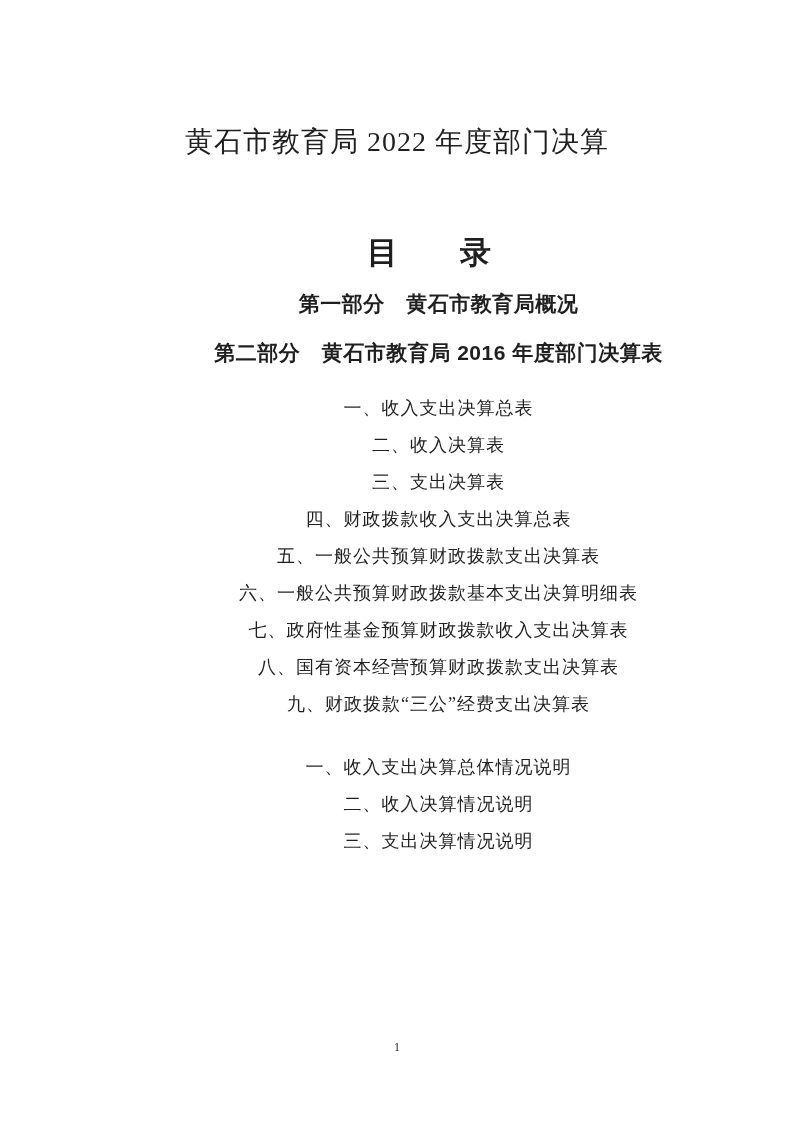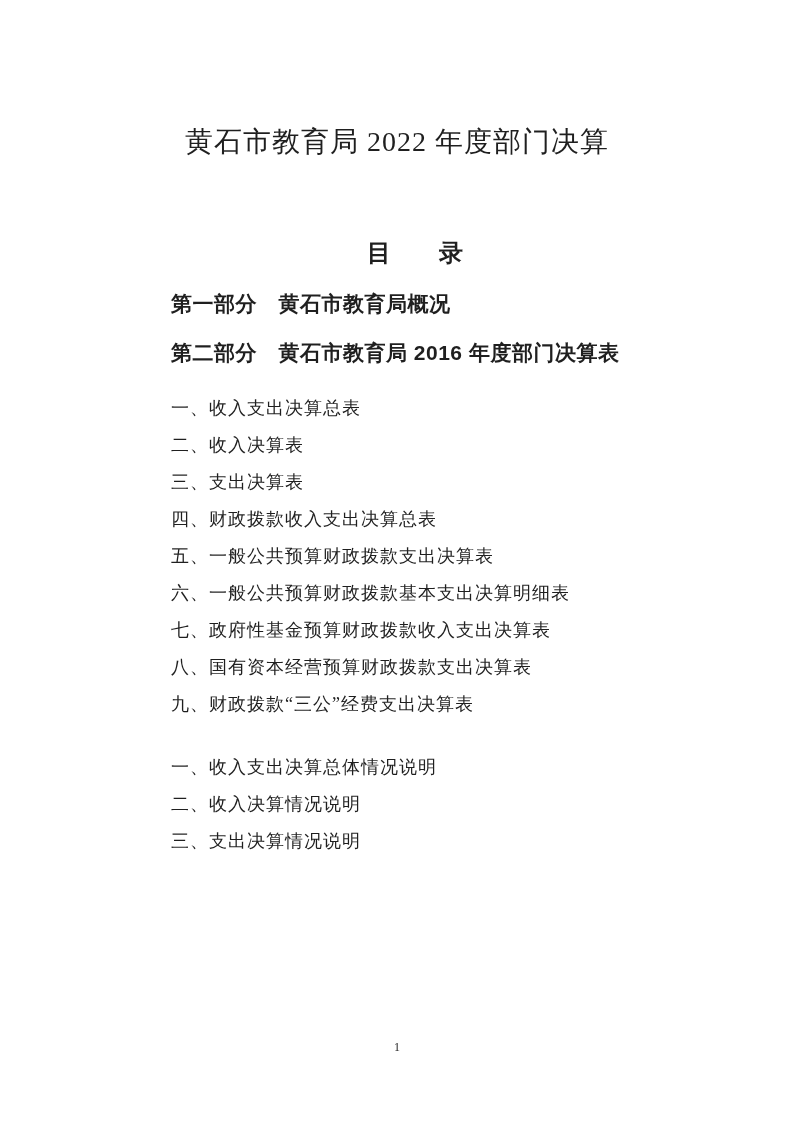--- a/index.html
+++ b/index.html
@@ -22,29 +22,29 @@
     padding-top: 126px;
     text-align: center;
     font-size: 28px;
     line-height: 32px;
     font-weight: normal;
     letter-spacing: 1px;
     font-family: "Liberation Serif", "DejaVu Serif", serif;
   }
   .toc-heading {
     margin: 82px 17px 0 367px;
-    font-size: 24px;
+    font-size: 31px;
     line-height: 26px;
     font-weight: bold;
     font-family: "Liberation Serif", "DejaVu Serif", serif;
   }
   .toc {
     margin: 0 80px 0 163px;
   }
-  .toc-section { margin: 8px; padding: 0; }
+  .toc-section { margin: 1px; padding: 0; text-align: center; }
   .toc-section + .toc-section { margin-top: 25px; }
   .section-heading {
     margin: 26px 0 0 0;
     font-family: "Liberation Sans", "DejaVu Sans", sans-serif;
     font-size: 21px;
     line-height: 23px;
     font-weight: bold;
     letter-spacing: 0.5px;
   }
   .section-items {

